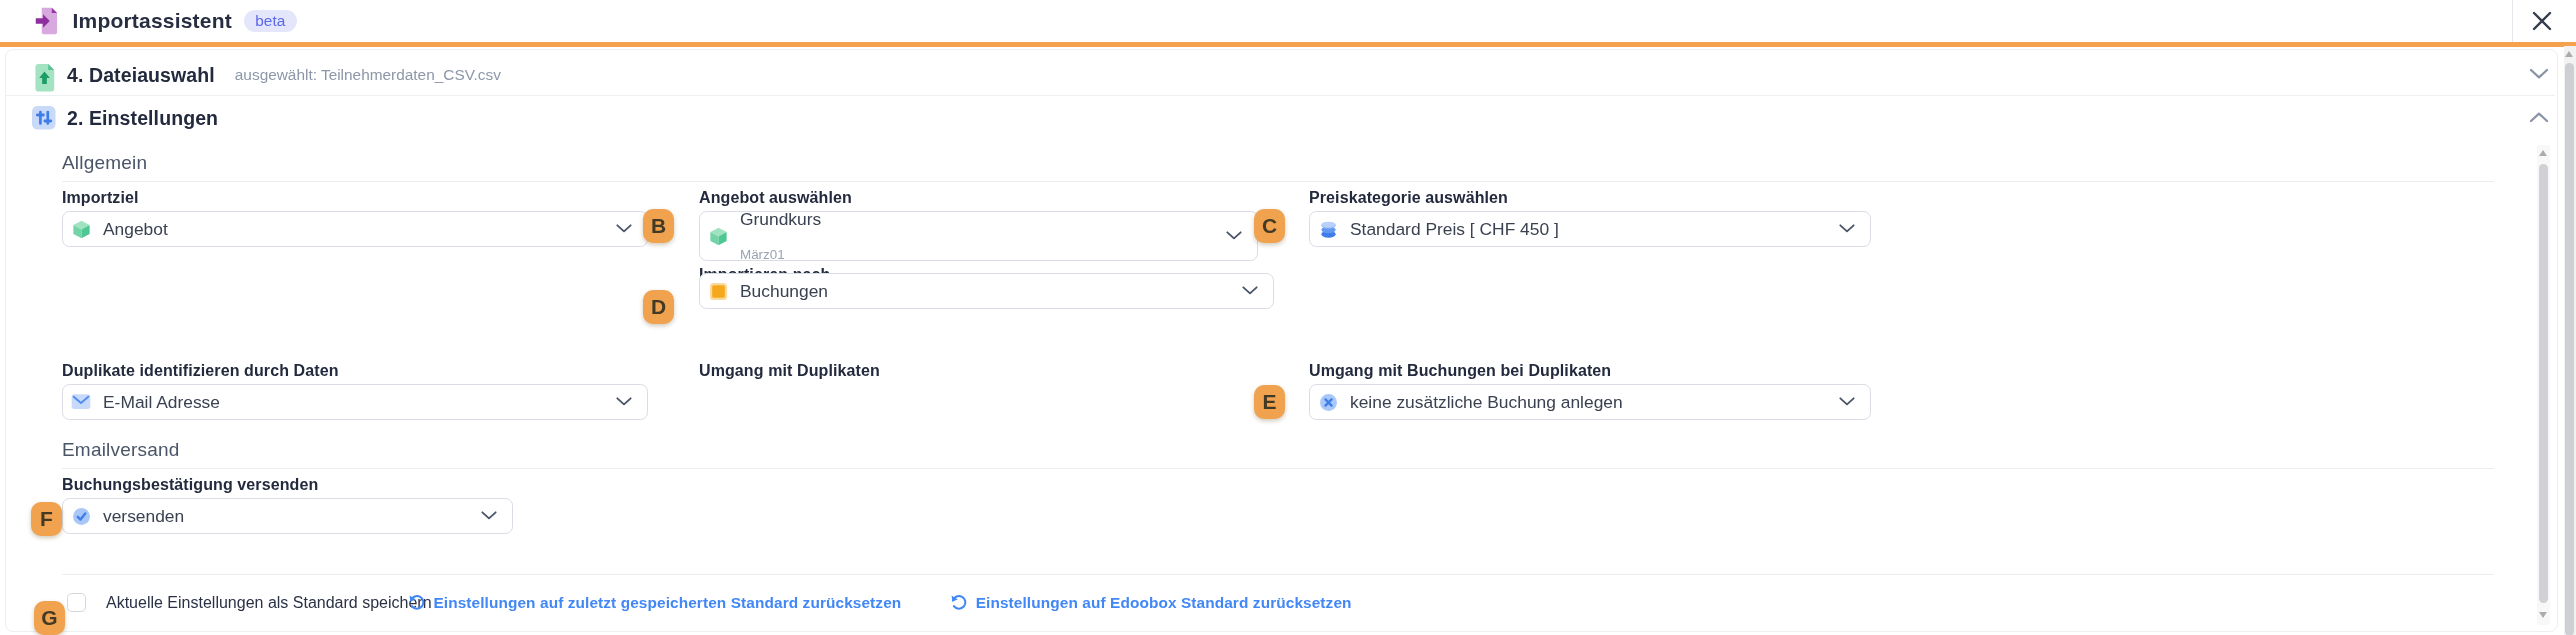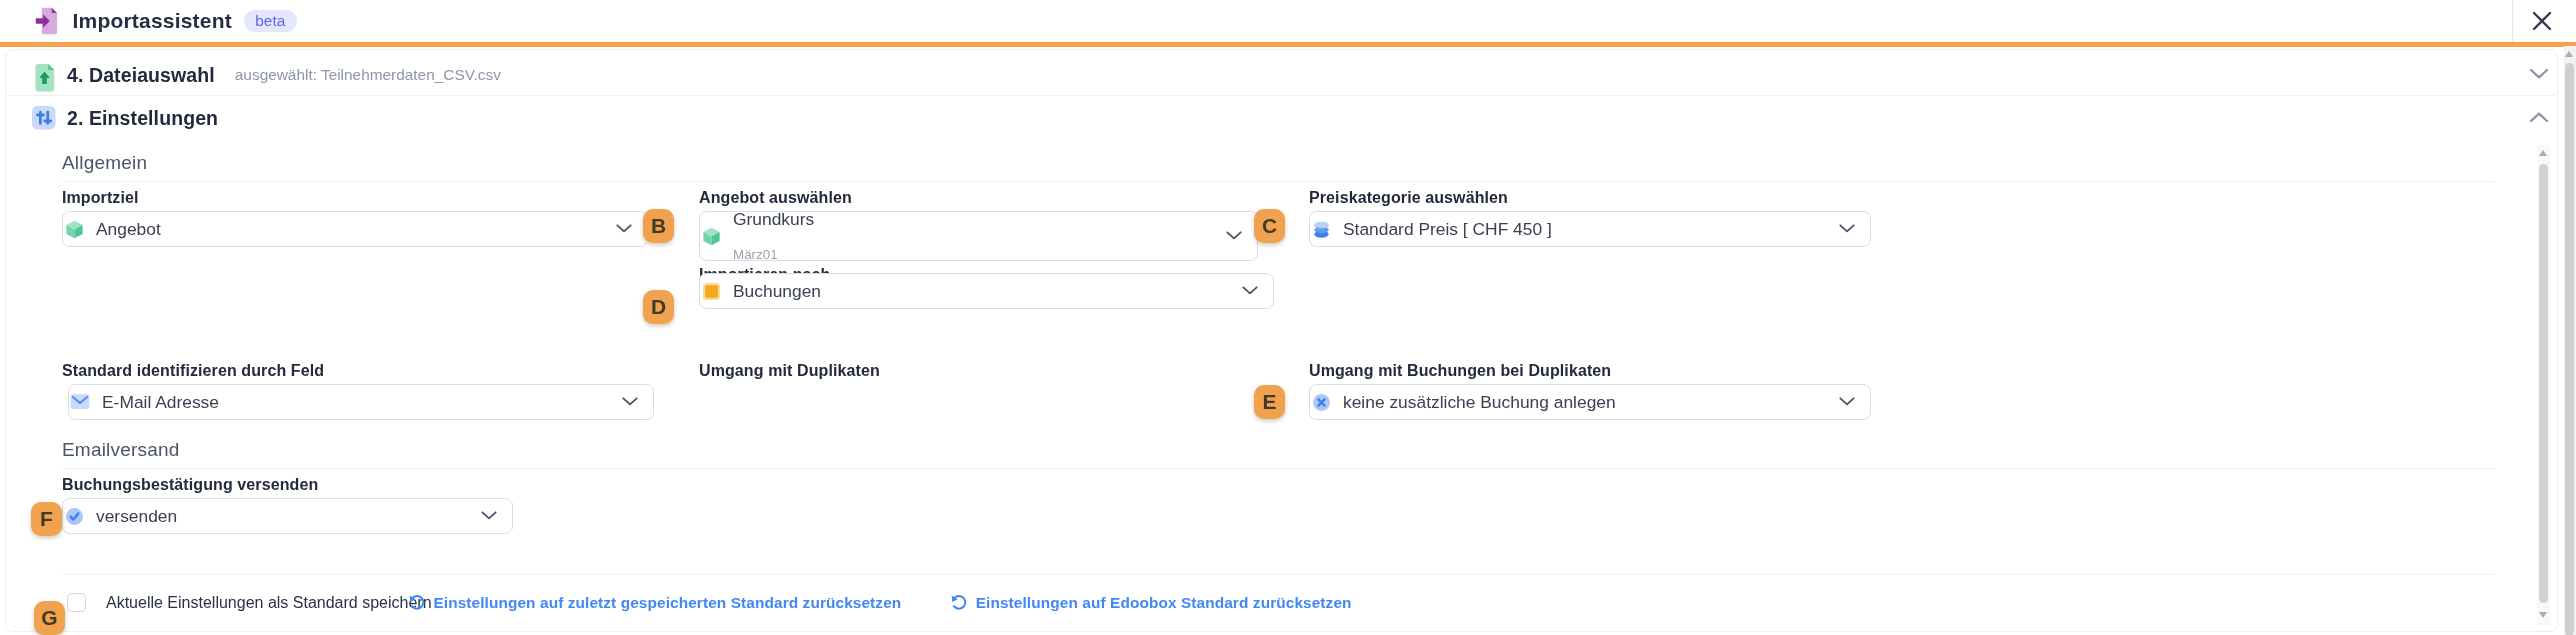--- a/index.html
+++ b/index.html
@@ -25,21 +25,21 @@
   .step-title{font-size:19.5px;font-weight:700;color:#232A3D;letter-spacing:0.1px;}
   .step-meta{font-size:15.4px;color:#8D97A8;margin-left:20px;}
   .chev-wrap{position:absolute;width:20px;height:12px;}
 
   
   .gheading{position:absolute;font-size:19px;color:#4A5568;letter-spacing:0.2px;}
   .divider{position:absolute;height:0.7px;background:#EBEDF0;}
   .flabel{position:absolute;font-size:16px;font-weight:600;color:#232A3D;letter-spacing:0.1px;}
   .select{position:absolute;box-sizing:border-box;height:36px;background:#fff;
           border:1px solid #D9DCE3;border-radius:7.4px;display:flex;align-items:center;
-          padding:0 40px 0 1px;cursor:pointer;}
+          padding:0 40px 0 8px;cursor:pointer;}
   .select.tall{height:50px;}
   .icn{display:flex;align-items:center;justify-content:center;width:20px;flex:0 0 20px;}
   .val{font-size:17.4px;color:#3A4150;margin-left:12px;white-space:nowrap;}
   .vstack{display:flex;flex-direction:column;margin-left:12px;line-height:1.15;}
   .vstack .val{margin-left:0;}
   .subval{font-size:13.4px;color:#9AA3B2;margin-top:18px;}
   .sel-chev{position:absolute;right:14.8px;top:50%;transform:translateY(-50%);}
 
   
   .marker{position:absolute;width:31px;height:34px;background:#F0A24F;border-radius:10px;
@@ -192,22 +192,22 @@
       </svg>
     </span>
     <span class="val">Buchungen</span>
     <span class="sel-chev">
       <svg width="16" height="9.4" viewBox="0 0 24 14">
           <polyline points="2,2 12,11 22,2" fill="none" stroke="#4A5568" stroke-width="2.8" stroke-linecap="round" stroke-linejoin="round"></polyline>
         </svg>
     </span>
   </div>
 
-  <div class="flabel" style="left:62px;top:362px">Standard identifizieren durch Feld</div>
-  <div class="select" style="left:68px;top:384px;width:586px">
+  <div class="flabel" style="left:62px;top:362px">Duplikate identifizieren durch Daten</div>
+  <div class="select" style="left:62px;top:384px;width:586px">
     <span class="icn">
       <svg width="20" height="17.4" viewBox="0 0 30 26">
         <rect x="1" y="2" width="28" height="22" rx="4" fill="#C7DAFB"></rect>
         <path d="M4 5.5 L15 15 L26 5.5" fill="none" stroke="#4F8BF0" stroke-width="2.8" stroke-linejoin="round" stroke-linecap="round"></path>
       </svg>
     </span>
     <span class="val">E-Mail Adresse</span>
     <span class="sel-chev">
       <svg width="16" height="9.4" viewBox="0 0 24 14">
           <polyline points="2,2 12,11 22,2" fill="none" stroke="#4A5568" stroke-width="2.8" stroke-linecap="round" stroke-linejoin="round"></polyline>

